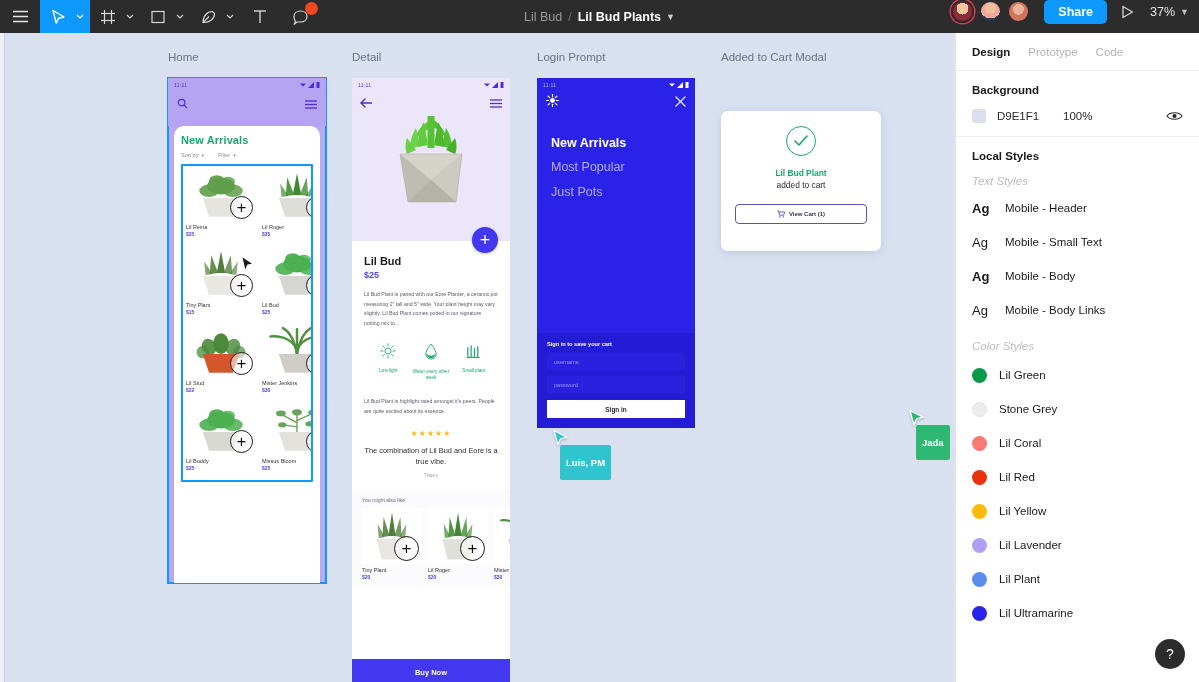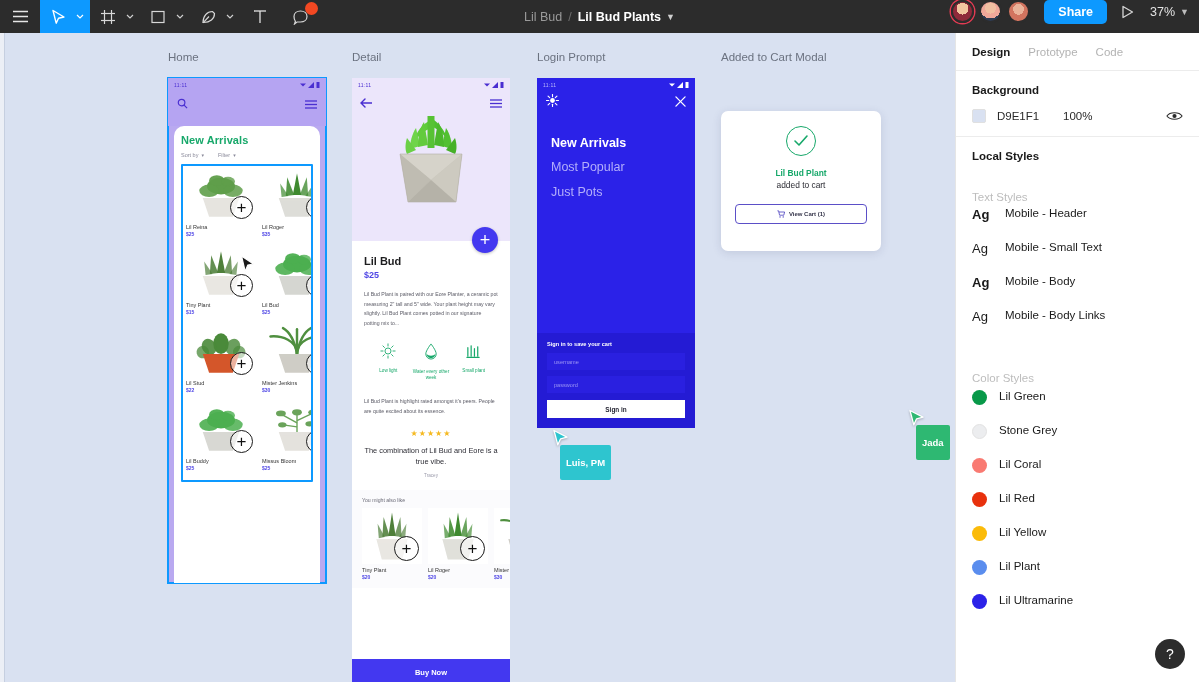--- a/index.html
+++ b/index.html
@@ -218,23 +218,23 @@
   }
   .rp-tab { font-size: 11.5px; color: #b3b3b3; cursor: pointer; }
   .rp-tab.active { color: #1a1a1a; font-weight: bold; }
   .rp-sec { padding: 13px 16px 13px 16px; border-bottom: 1px solid #ececec; }
   .rp-h { font-size: 11.5px; font-weight: bold; color: #1a1a1a; }
   .bg-row { display: flex; align-items: center; margin-top: 13px; }
   .sw { width: 14px; height: 14px; border-radius: 2px; background: #d9e1f1; border: 1px solid #e0e0e0; }
   .bg-hex { font-size: 11.5px; color: #2a2a2a; margin-left: 11px; width: 66px; }
   .bg-op { font-size: 11.5px; color: #2a2a2a; }
   .eye { margin-left: auto; color: #2a2a2a; display: flex; }
-  .rp-sub { font-size: 11.5px; color: #bdbdbd; padding: 0 16px; margin-top: 29px; }
+  .rp-sub { font-size: 11.5px; color: #bdbdbd; padding: 0 16px; margin-top: 13px; font-style: italic; }
   .style-row {
-    display: flex; gap: 12px;
+    display: flex; align-items: center; gap: 12px;
     padding: 0 16px; height: 34px; cursor: pointer;
   }
   .ag { font-size: 13px; color: #1a1a1a; width: 21px; }
   .ag.b { font-weight: bold; }
   .style-name { font-size: 11.5px; color: #1a1a1a; }
   .dot { width: 15px; height: 15px; border-radius: 50%; flex: 0 0 auto; }
   .dot.ring { border: 1px solid #e2e2e2; }
   .help-btn {
     position: absolute; right: 14px; bottom: 13px;
     width: 30px; height: 30px; border-radius: 50%; background: #2c2c2c;
@@ -900,20 +900,24 @@
           </div>
           <div class="style-row">
             <span class="dot" style="background: rgb(232, 49, 13);"></span>
                  <span class="style-name">Lil Red</span>
           </div>
           <div class="style-row">
             <span class="dot" style="background: rgb(251, 187, 9);"></span>
                  <span class="style-name">Lil Yellow</span>
           </div>
           <div class="style-row">
+            <span class="dot" style="background: rgb(175, 160, 245);"></span>
+                 <span class="style-name">Lil Lavender</span>
+          </div>
+          <div class="style-row">
             <span class="dot" style="background: rgb(90, 141, 238);"></span>
                  <span class="style-name">Lil Plant</span>
           </div>
           <div class="style-row">
             <span class="dot" style="background: rgb(43, 34, 232);"></span>
                  <span class="style-name">Lil Ultramarine</span>
           </div>
         </div>
     </div>
 

